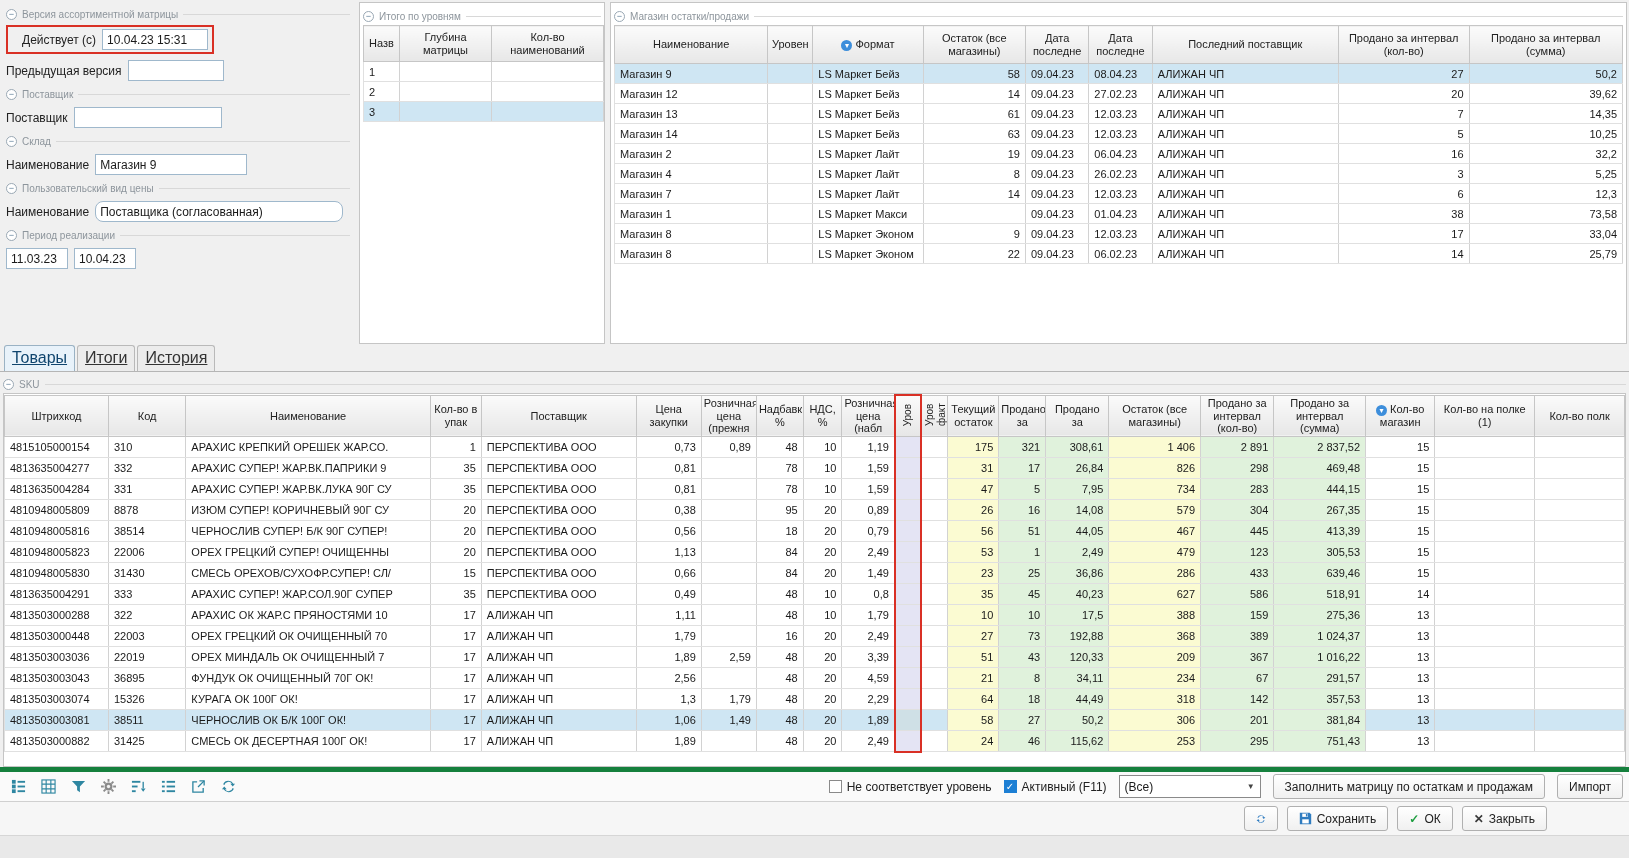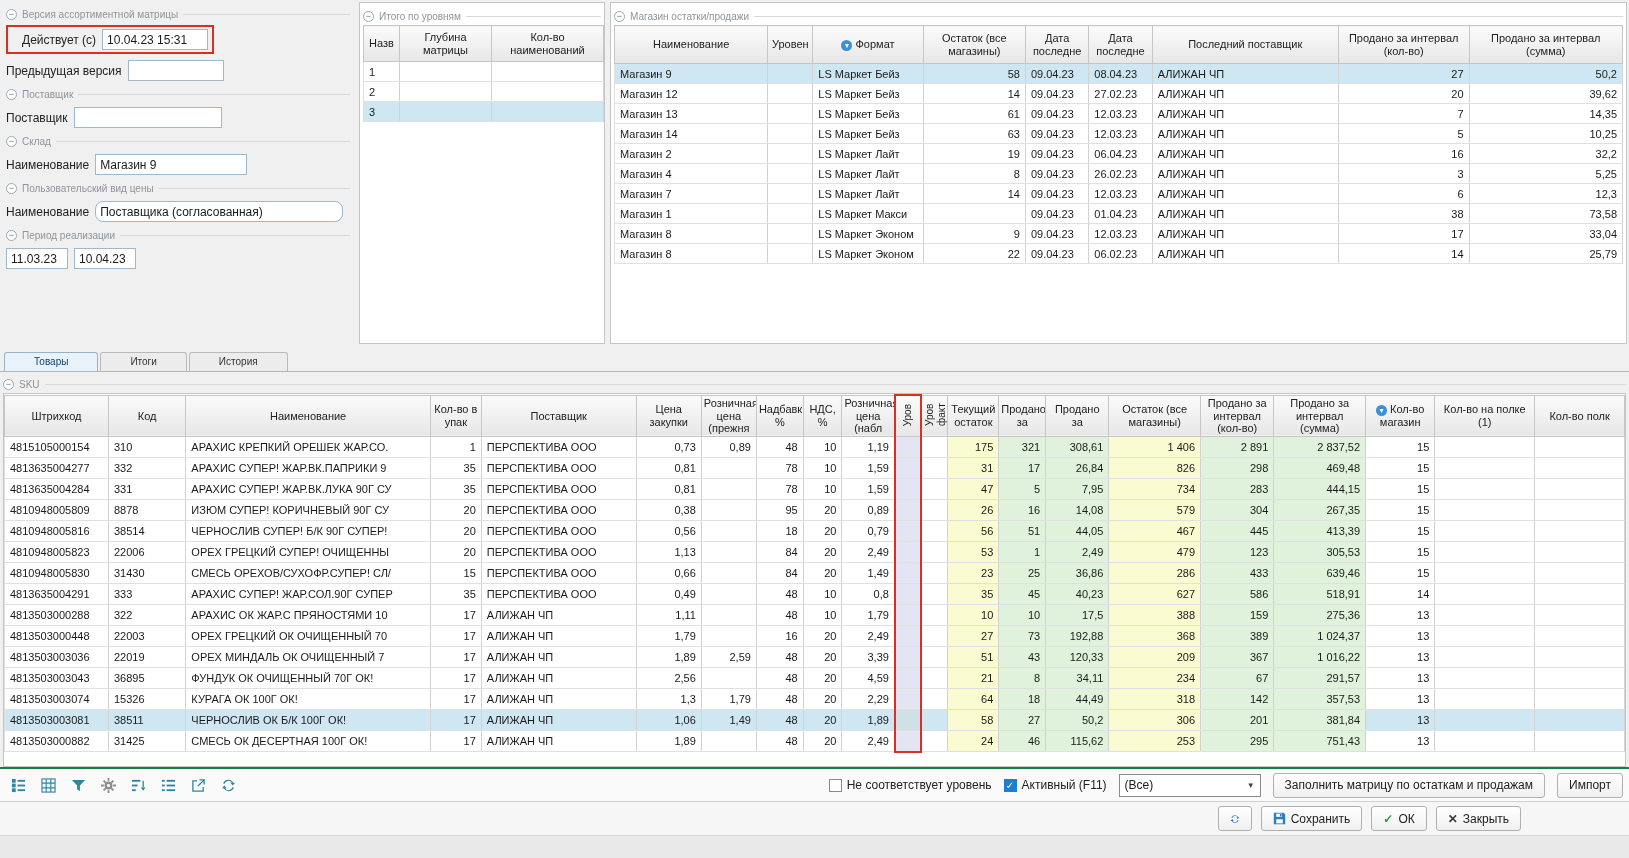--- a/index.html
+++ b/index.html
@@ -51,48 +51,48 @@
   .hdr-icon::after { content:"▾"; }
   .levels-wrap .grid th { height:36px; }
   .levels-wrap .grid td { height:20px; }
   .stores-wrap .grid th { height:38px; }
   .stores-wrap .grid td { height:20px; }
   .sku-wrap .grid th { height:40px; }
 
   
   .tabs { display:flex; gap:2px; height:26px; align-items:flex-end; padding:0 0 0 4px;
     border-bottom:1px solid #b5b5b5; }
-  .tab { padding:3px 29px 4px; border:1px solid #b9b9b9; border-bottom:none;
-    background:#ececec; border-radius:3px 3px 0 0; font-size:10px; color:#333; cursor:default; }
+  .tab { padding:3px 7px 4px; border:1px solid #b9b9b9; border-bottom:none;
+    background:#ececec; border-radius:3px 3px 0 0; font-size:16px; color:#333; cursor:default;text-decoration:underline; }
   .tab.active { background:#e8f2fa; color:#10456e; border-color:#9ab2c4; }
 
   
   .sku-section { flex:1; display:flex; flex-direction:column; padding:0 3px; overflow:hidden; }
   .sku-wrap { background:#fff; border:1px solid #c5c5c5; flex:1; overflow:hidden; }
 
   
   .toolbar { height:34px; display:flex; align-items:center; gap:5px; padding:0 6px;
-    background:#fafafa; border-top:2px solid #15803d; }
+    background:#fafafa; border-top:5px solid #15803d; }
   .tool-btn { width:25px; height:25px; display:flex; align-items:center; justify-content:center;
     border:1px solid transparent; border-radius:3px; background:transparent; }
   .controls { margin-left:auto; display:flex; align-items:center; gap:12px; }
   .chk { display:flex; align-items:center; gap:5px; font-size:12px; color:#222; }
   .chk .box { width:13px; height:13px; flex:none; border:1px solid #8a8a8a; background:#fff;
     font-size:10px; line-height:12px; text-align:center; color:#fff; }
   .chk .box.checked { background:#1d7fd4; border-color:#1d7fd4; }
   .dropdown { width:142px; height:23px; border:1px solid #8a8a8a; background:#fff;
     display:flex; align-items:center; justify-content:space-between; padding:0 5px; font-size:12px; }
   .caret { font-size:8px; color:#444; }
   .btn { height:25px; padding:0 11px; border:1px solid #b0b0b0; border-radius:3px;
     background:linear-gradient(#ffffff,#f0f0f0); font:12px "Liberation Sans", sans-serif;
     color:#222; display:inline-flex; align-items:center; gap:5px; }
 
   
   .bottom-bar { height:34px; display:flex; align-items:center; justify-content:flex-end;
-    gap:9px; padding-right:108px; background:#f6f6f6; border-top:1px solid #d0d0d0; }
+    gap:9px; padding-right:82px; background:#f6f6f6; border-top:1px solid #d0d0d0; }
   .icon-btn { width:34px; justify-content:center; }
   .ok-check { color:#1e9e40; font-weight:bold; }
   .close-x { color:#3a3a3a; font-weight:bold; }
   .footer-space { height:23px; background:#e9e9e9; border-top:1px solid #d6d6d6; }
 </style>
 </head>
 <body>
 
 <div class="app">
 

